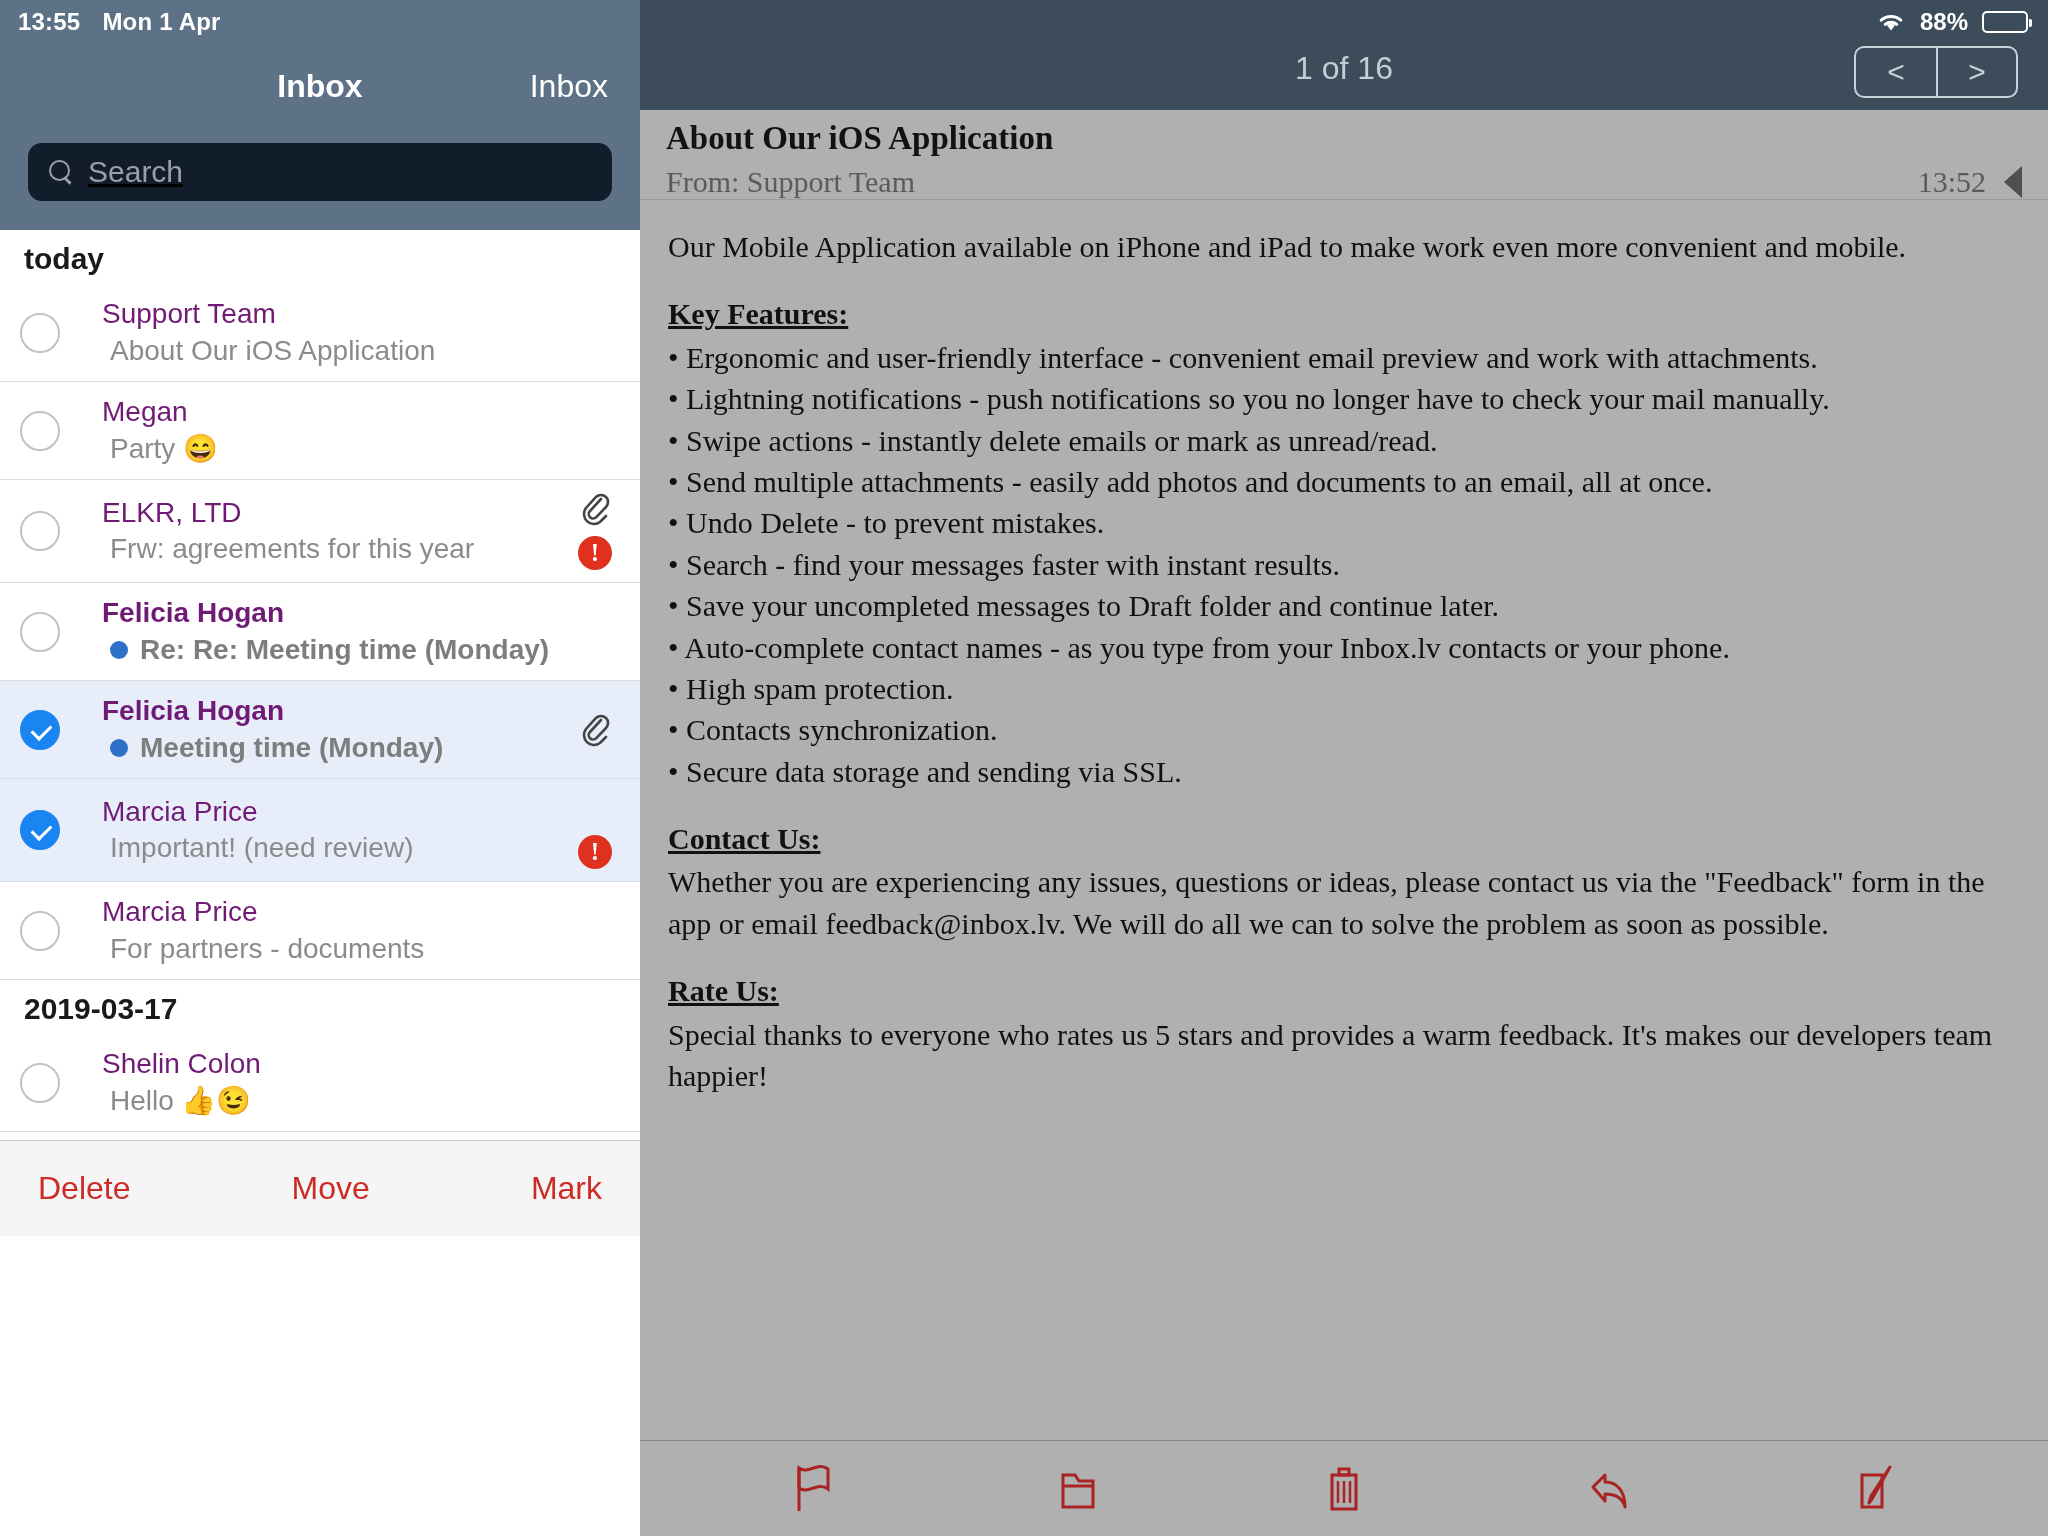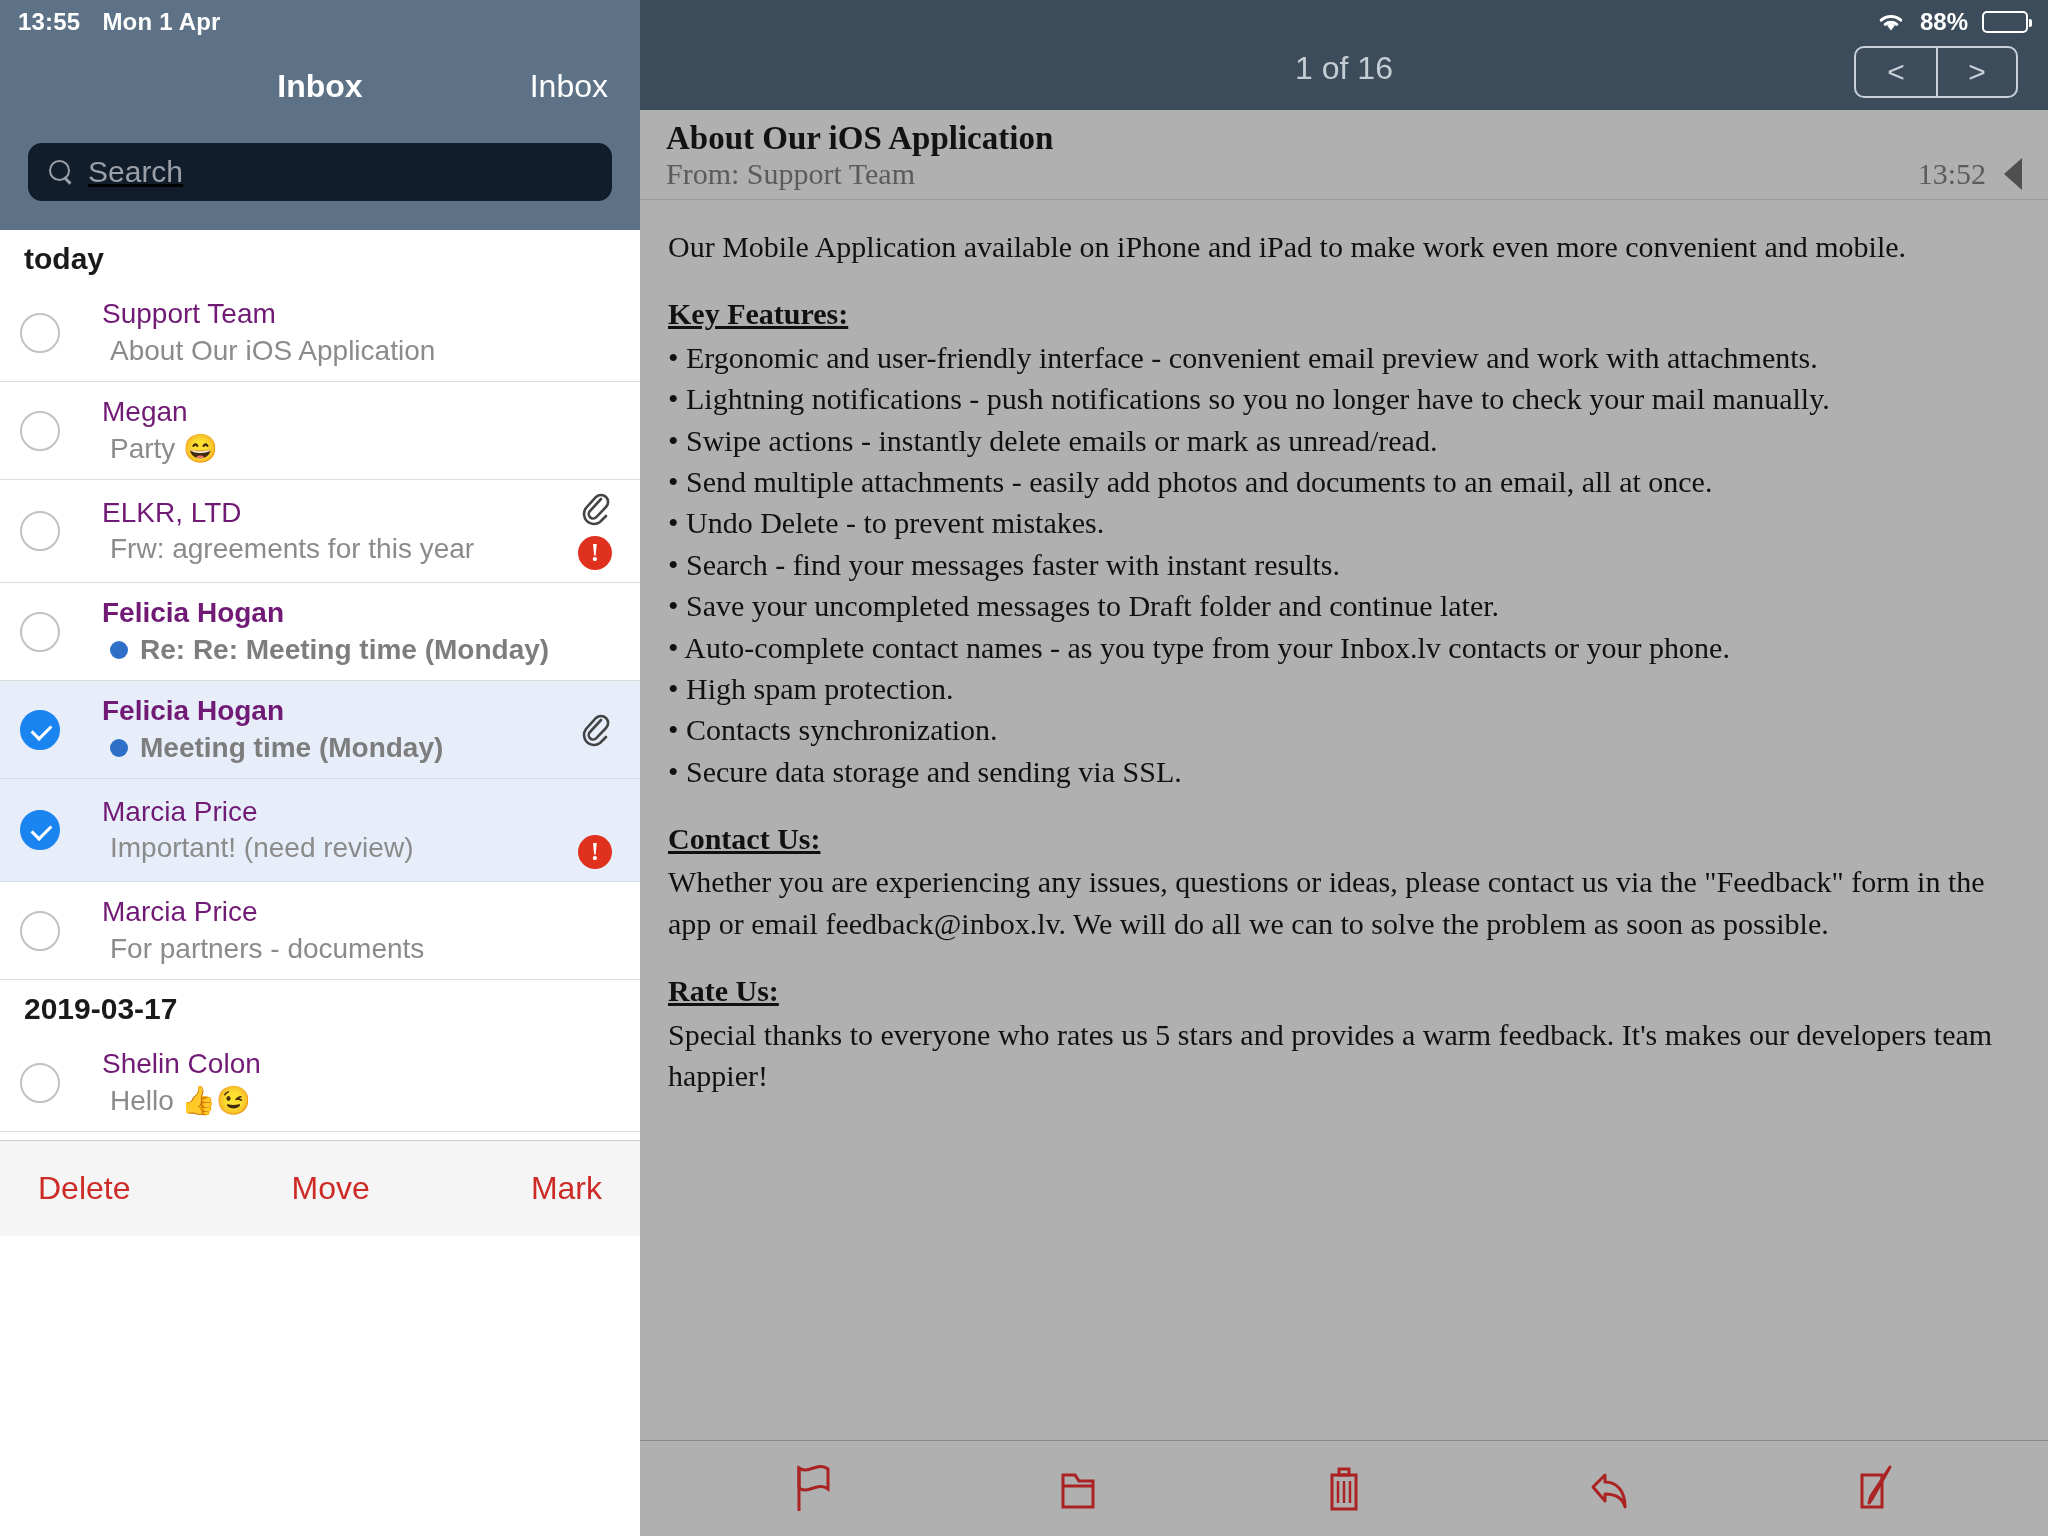--- a/index.html
+++ b/index.html
@@ -324,20 +324,21 @@
   .mail-subject {
     font-size: 33px;
     font-weight: 700;
     color: #121212;
     font-family: "Liberation Serif", serif;
   }
   .mail-meta {
     display: flex;
     align-items: center;
     justify-content: space-between;
+    margin-top: 8px;
   }
   .mail-from {
     font-size: 30px;
     color: #5b5b5b;
     font-family: "Liberation Serif", serif;
   }
   .mail-right {
     display: flex;
     align-items: center;
     gap: 18px;

